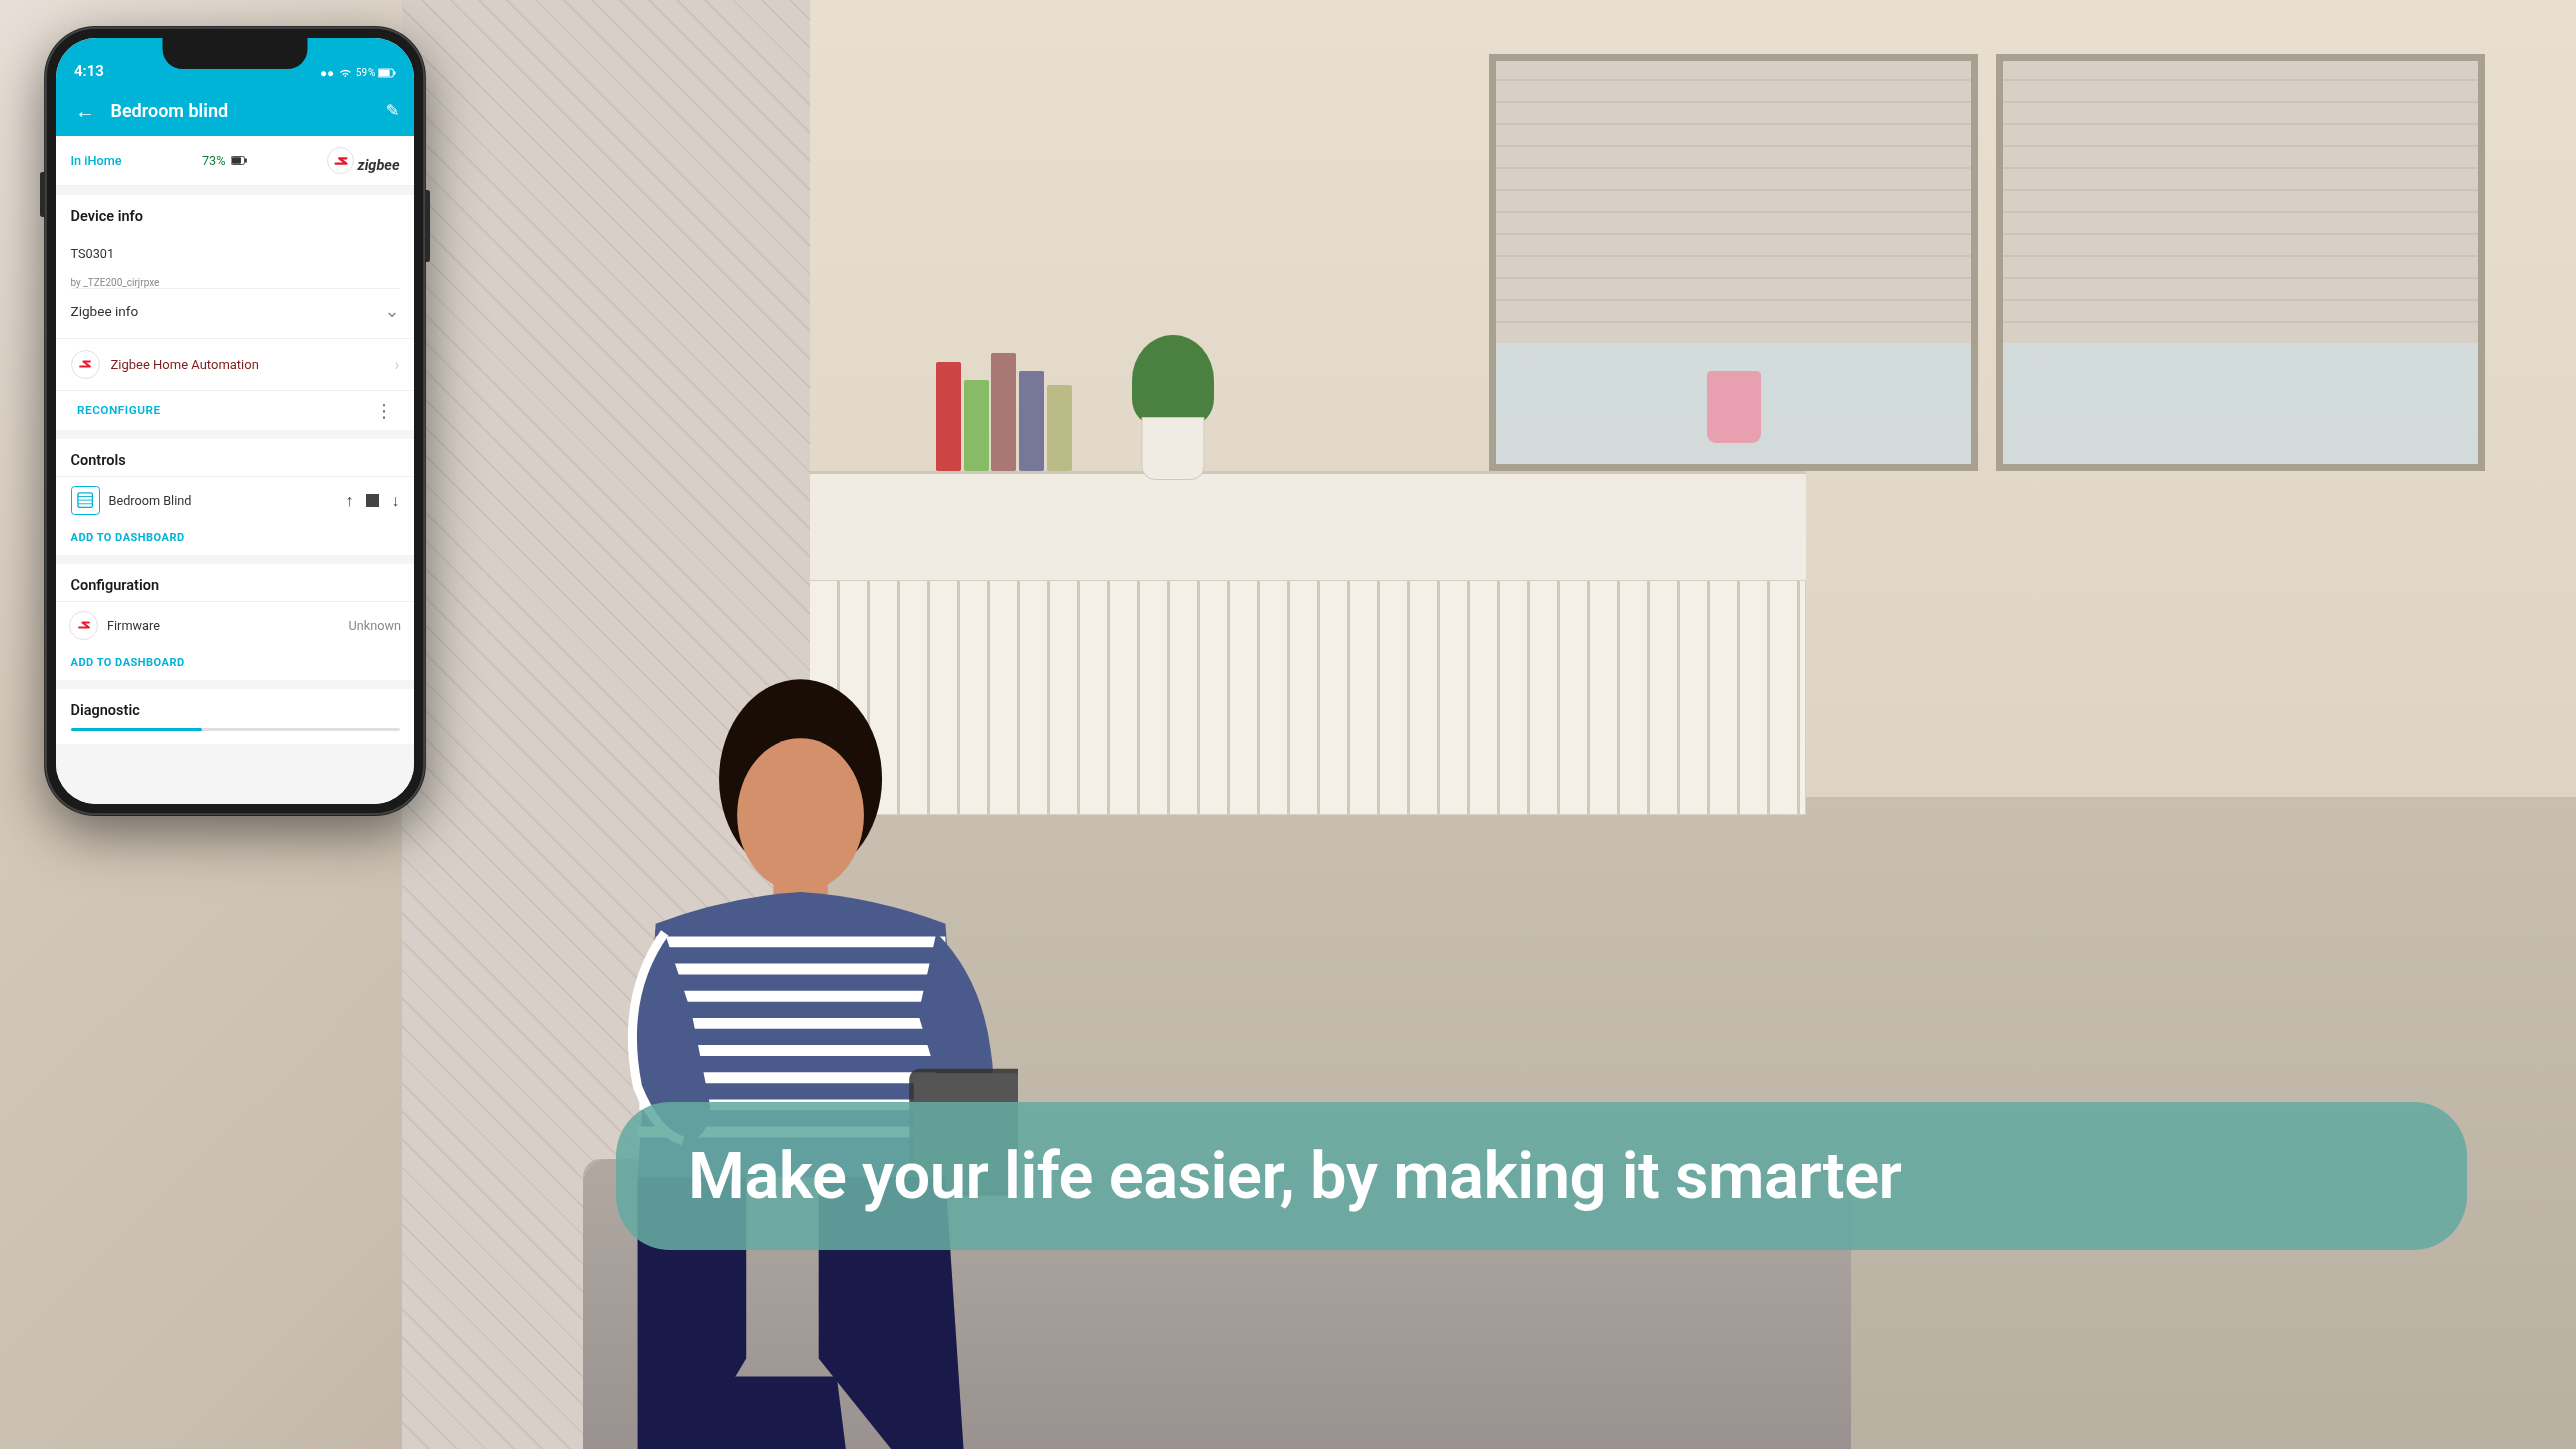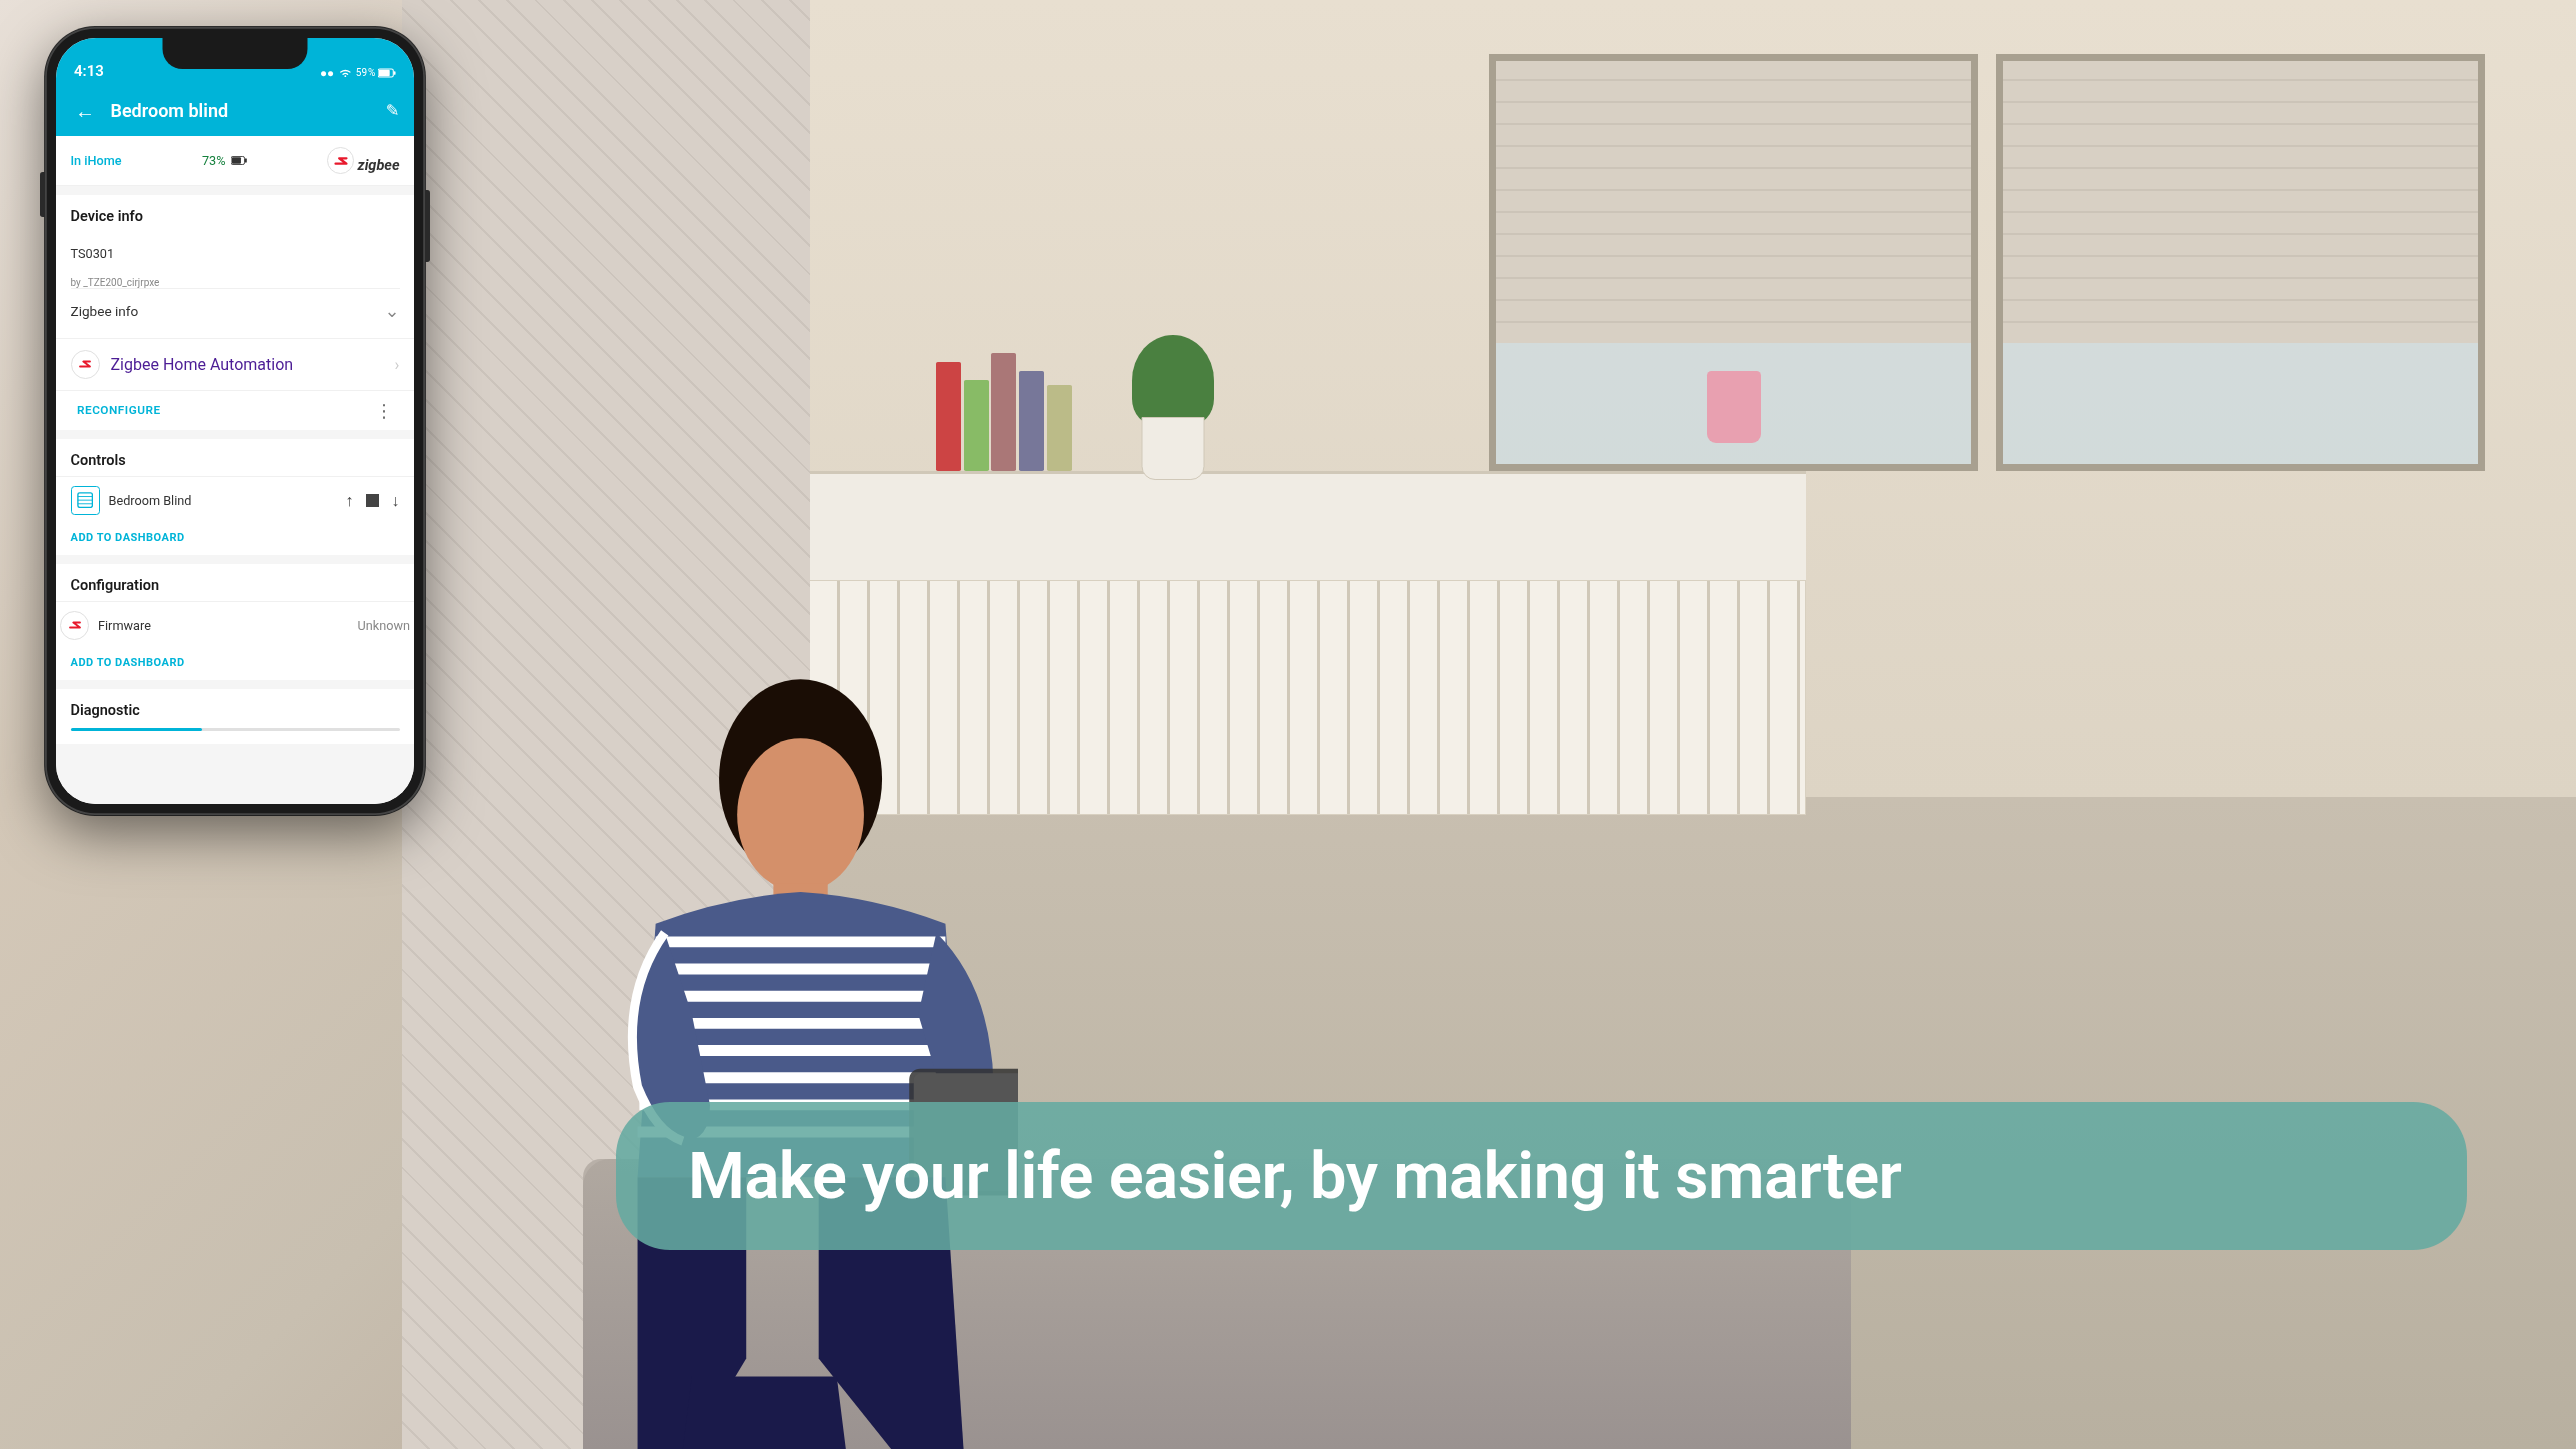--- a/index.html
+++ b/index.html
@@ -564,21 +564,21 @@
     .config-header {
       padding: 12.7px 14.5px 7.2px;
       font-size: 14.5px;
       font-weight: 600;
       color: #1a1a1a;
     }
 
     .firmware-row {
       display: flex;
       align-items: center;
-      padding: 9px 4px;
+      padding: 9px 13px;
       border-top: 0.9px solid #f0f0f0;
       gap: 9px;
     }
 
     .firmware-label {
       flex: 1;
       font-size: 12.7px;
       color: #333;
     }
 
@@ -788,21 +788,21 @@
         </div>
 
         <div class="automation-row">
           <div class="automation-left">
             <div class="zigbee-icon-circle">
               <svg width="18" height="18" viewBox="0 0 22 22">
                 <circle cx="11" cy="11" r="10" fill="white"></circle>
                 <path d="M5 14 L17 14 L9 8 L17 8" stroke="#e8192c" stroke-width="2.5" fill="none" stroke-linecap="round" stroke-linejoin="round"></path>
               </svg>
             </div>
-            <span style="font-size:16px; color:#4c1d95;">Zigbee Home Automation</span>
+            <span style="font-size:13px; color:#7f1d1d;">Zigbee Home Automation</span>
           </div>
           <span style="color:#ccc; font-size:16.3px;">›</span>
         </div>
 
         <div class="reconfigure-row">
           <span class="reconfigure-btn">RECONFIGURE</span>
           <span class="more-icon">⋮</span>
         </div>
 
         <div class="controls-section">

